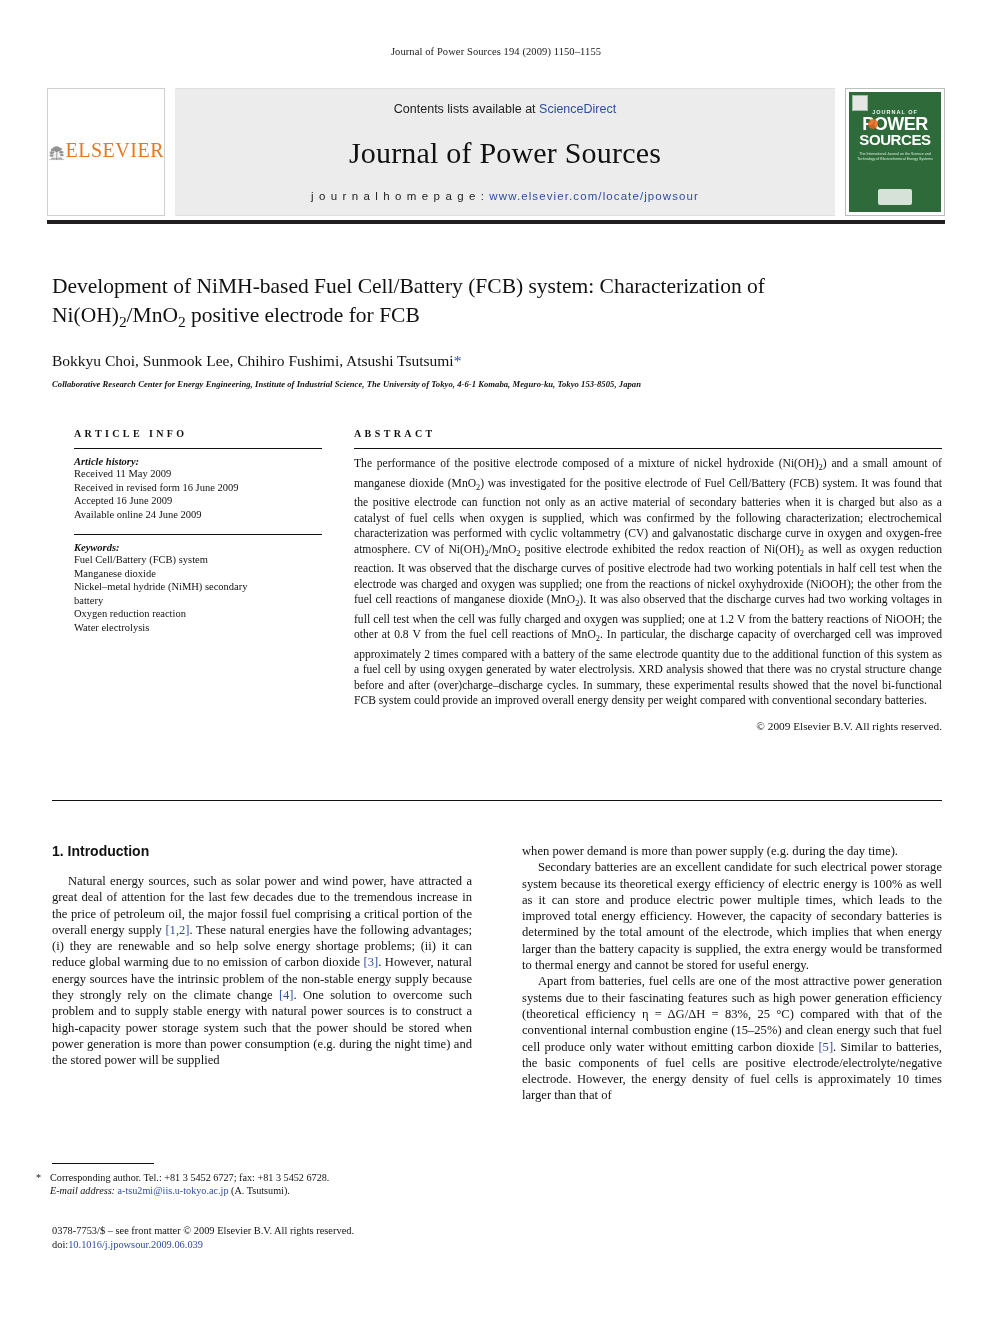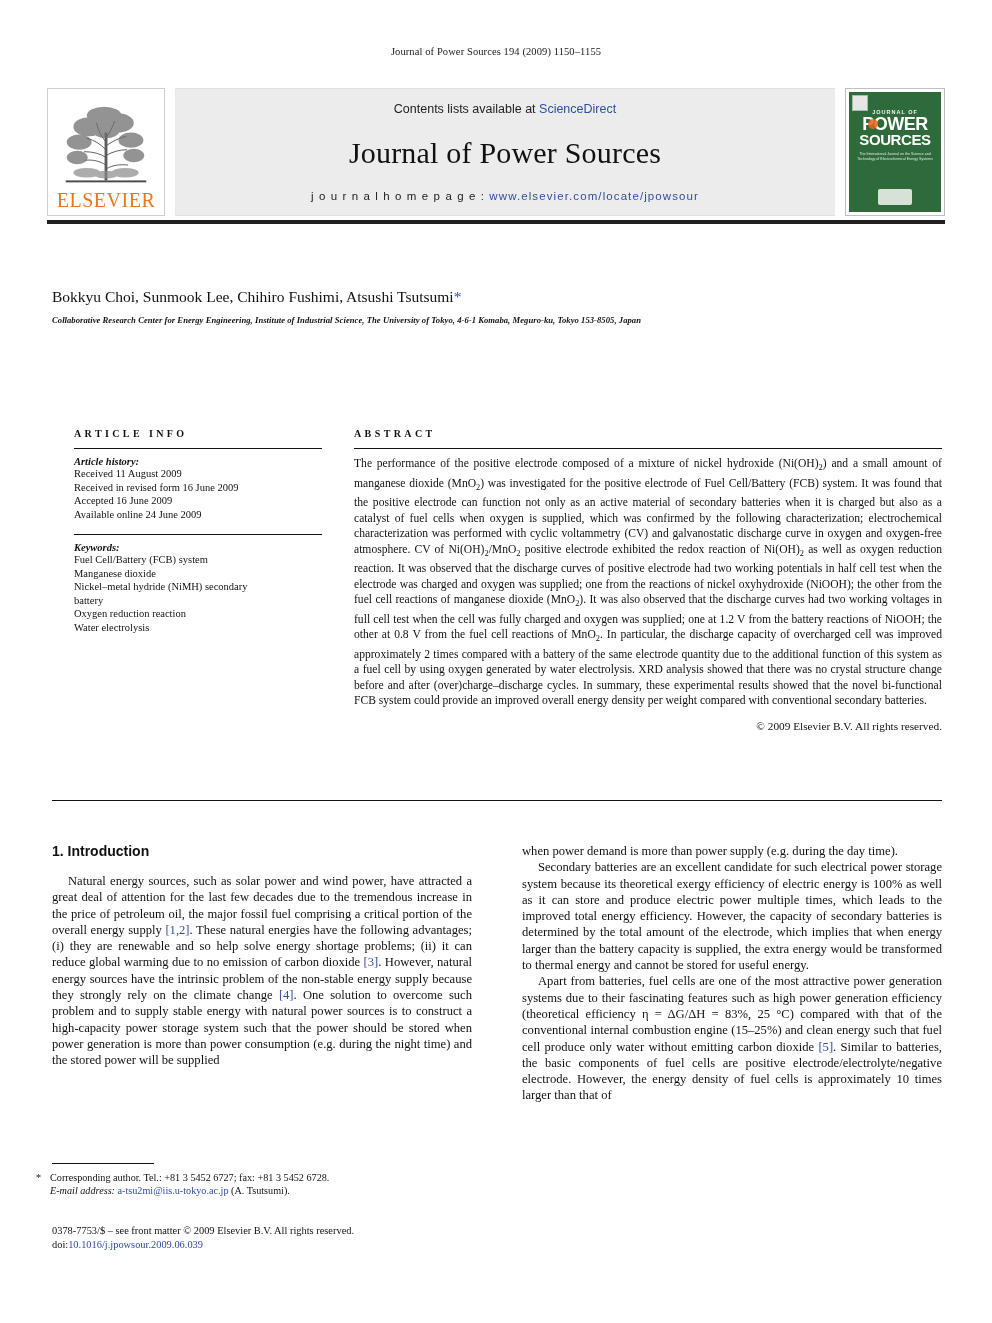--- a/index.html
+++ b/index.html
@@ -45,21 +45,21 @@
     display: flex;
     align-items: stretch;
   }
   .elsevier-logo {
     width: 118px;
     flex: 0 0 118px;
     border: 1px solid #cfcfcf;
     box-sizing: border-box;
     background: #ffffff;
     display: flex;
-    flex-direction: column;
+    flex-direction: row;
     align-items: center;
     justify-content: flex-end;
     padding-bottom: 2px;
   }
   .elsevier-tree {
     width: 96px;
     height: 92px;
     margin-top: 4px;
   }
   .elsevier-word {
@@ -448,33 +448,37 @@
         <div class="cover-sources">SOURCES</div>
         <div class="cover-sub">The International Journal on the Science and Technology of Electro­chemical Energy Systems</div>
         <div class="cover-badge"></div>
       </div>
     </div>
   </div>
 
   <div class="rule-black" style="top:220px"></div>
 
   <div class="title-block">
+    <h1 class="art-title">
+      <span>Development of NiMH-based Fuel Cell/Battery (FCB) system: Characterization of</span><br>
+      <span>Ni(OH)</span><sub>2</sub><span>/MnO</span><sub>2</sub><span> positive electrode for FCB</span>
+    </h1>
     <div class="authors">
       <span>Bokkyu Choi, Sunmook Lee, Chihiro Fushimi, Atsushi Tsutsumi</span><span class="star">*</span>
     </div>
     <div class="affiliation">Collaborative Research Center for Energy Engineering, Institute of Industrial Science, The University of Tokyo, 4-6-1 Komaba, Meguro-ku, Tokyo 153-8505, Japan</div>
   </div>
 
   <div class="info-abstract">
 
     <div class="col-info">
       <div class="sec-head">ARTICLE INFO</div>
       <div class="hr-thin"></div>
       <div class="info-label">Article history:</div>
-      <div class="info-line">Received 11 August 2009</div>
+      <div class="info-line">Received 11 May 2009</div>
       <div class="info-line">Received in revised form 16 June 2009</div>
       <div class="info-line">Accepted 16 June 2009</div>
       <div class="info-line">Available online 24 June 2009</div>
       <div class="hr-thin-2"></div>
       <div class="info-label">Keywords:</div>
       <div class="info-line">Fuel Cell/Battery (FCB) system</div>
       <div class="info-line">Manganese dioxide</div>
       <div class="info-line">Nickel–metal hydride (NiMH) secondary</div>
       <div class="info-line">battery</div>
       <div class="info-line">Oxygen reduction reaction</div>

